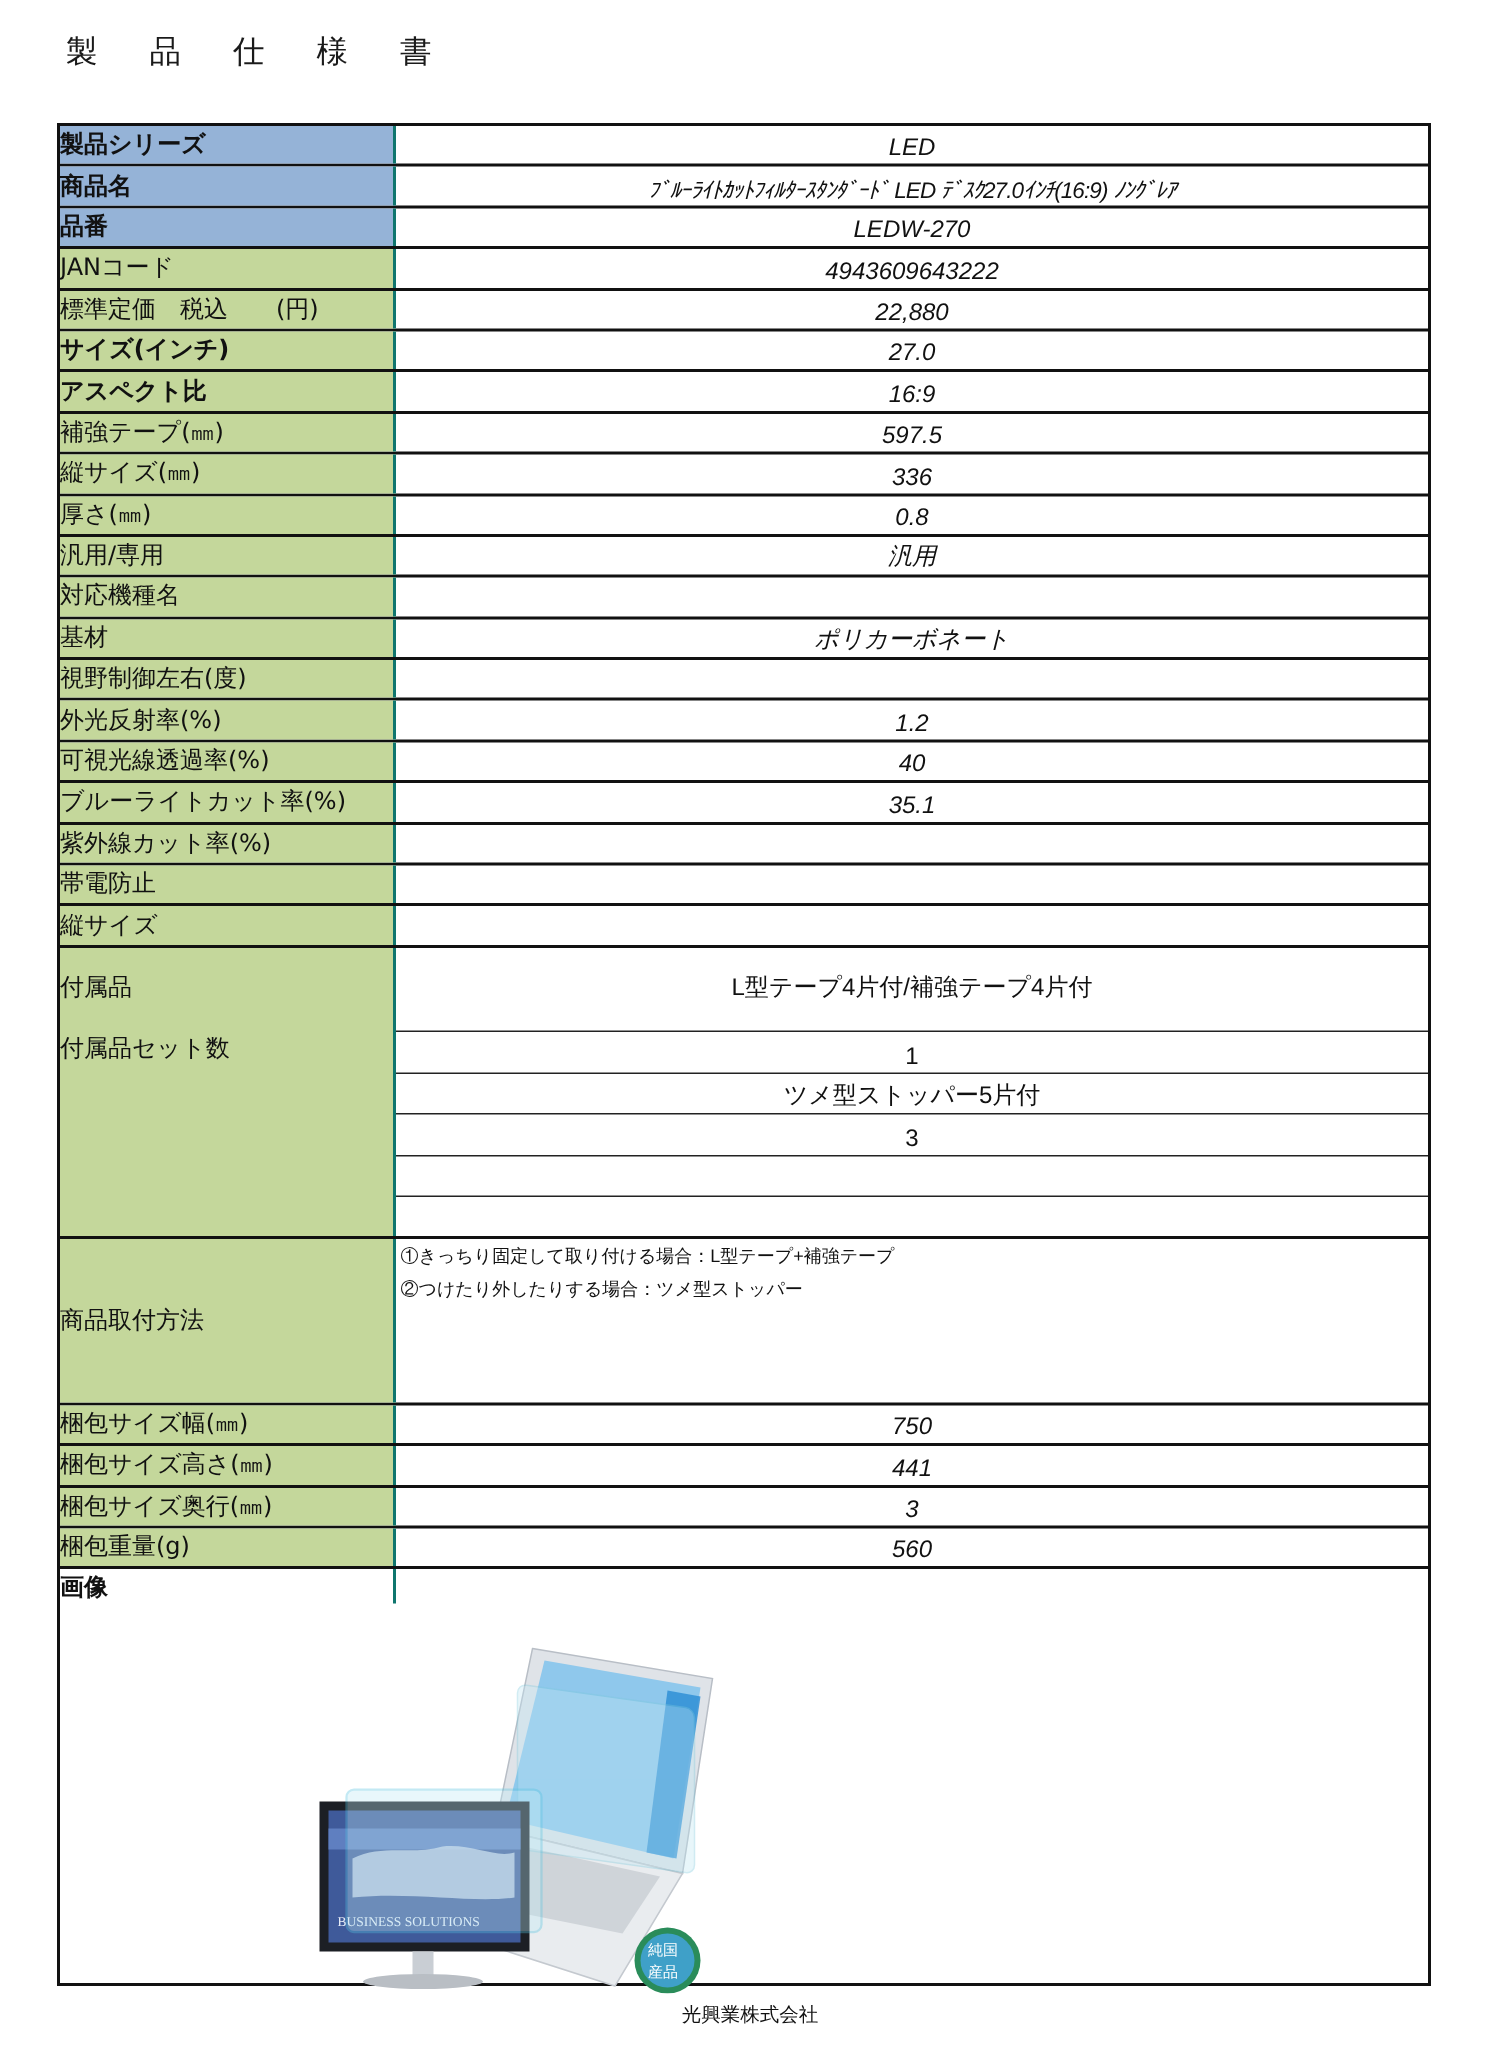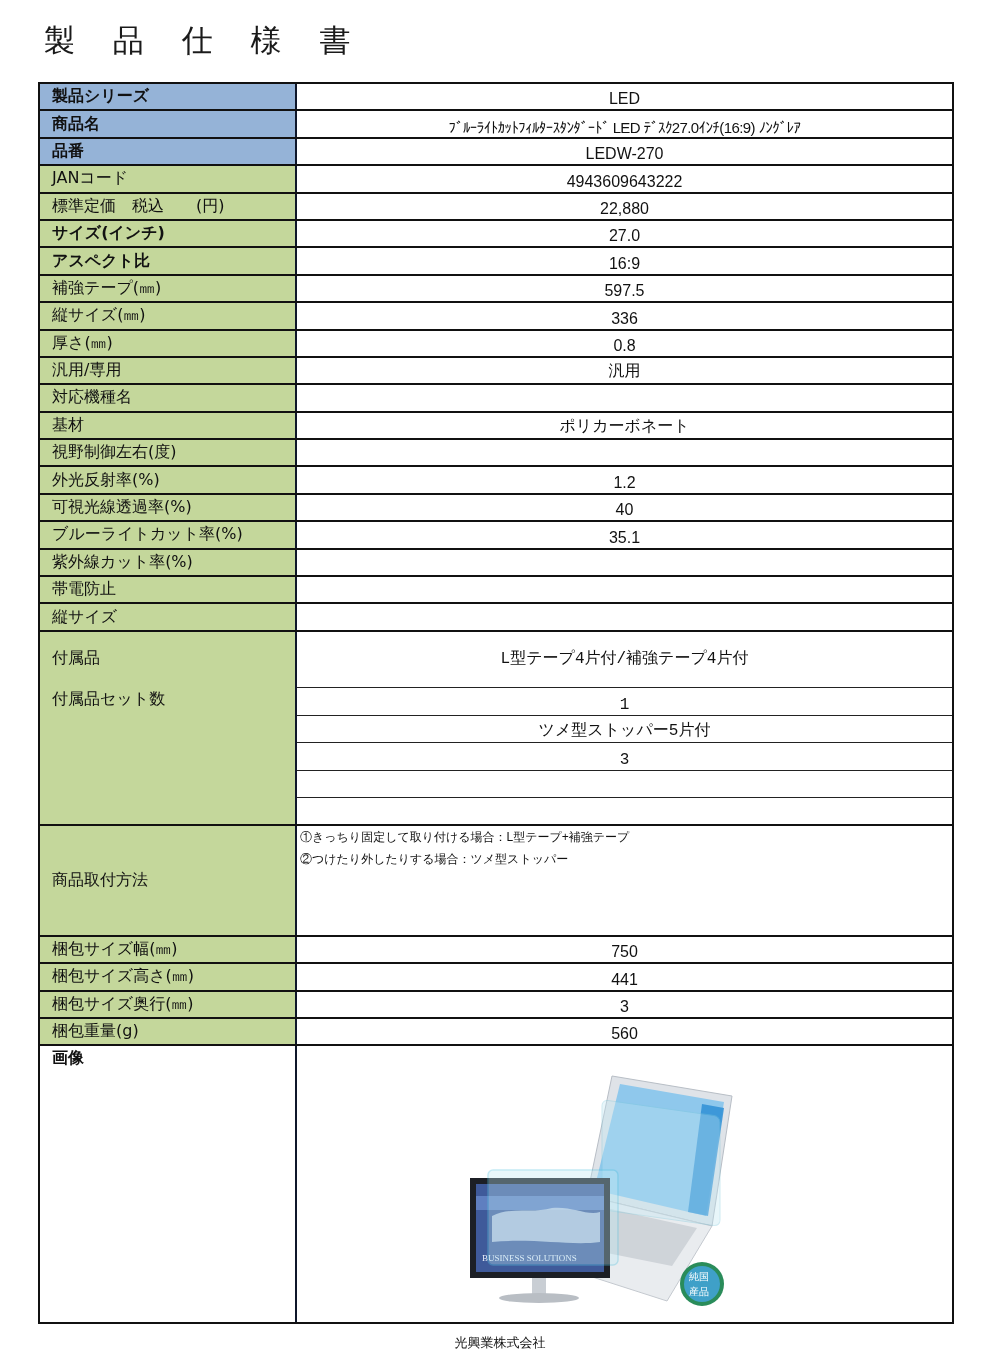--- a/index.html
+++ b/index.html
@@ -2,51 +2,52 @@
 <html><head>
 <meta charset="utf-8">
 <style>
   html, body { margin: 0; padding: 0; background: #ffffff; }
   body {
     width: 1000px; height: 1367px; position: relative; overflow: hidden;
     font-family: "DejaVu Sans", "Liberation Sans", sans-serif; color: #111;
   }
   .doc-title {
     position: absolute; left: 44px; top: 20px;
-    font-size: 31px; letter-spacing: 14px; font-weight: normal; color: #1a1a1a;
+    font-size: 21px; letter-spacing: 14px; font-weight: normal; color: #1a1a1a;
   }
   .sheet {
     position: absolute; left: 38px; top: 82px; width: 916px;
     border: 2px solid #111; box-sizing: border-box;
   }
   .row { display: flex; border-bottom: 2px solid #111; box-sizing: border-box; }
   .row:last-child { border-bottom: none; }
   .label {
-    width: 257px; flex: none; border-right: 2px solid #0f172a; box-sizing: border-box;
-    padding: 0 12px; font-size: 16px; display: flex; align-items: center;
+    width: 224px; flex: none; border-right: 2px solid #0f766e; box-sizing: border-box;
+    padding: 0 0; font-size: 16px; display: flex; align-items: center;
     background: #c4d79b; white-space: nowrap; overflow: hidden;
   }
   .label.blue { background: #95b3d7; }
   .label.bold { font-weight: bold; }
   .label.white { background: #ffffff; font-weight: bold; align-items: flex-start; padding-top: 2px; }
   .value {
     flex: 1; display: flex; align-items: flex-end; justify-content: center;
     font-size: 16px; padding-bottom: 1px; white-space: nowrap; overflow: hidden;
     font-family: "Liberation Sans", sans-serif;
+    font-style: italic;
   }
   .h27 { height: 27.4px; }
   
   .acc-label { flex-direction: column; align-items: flex-start; justify-content: flex-start; padding-top: 16px; }
   .acc-label span { display: block; line-height: 20px; }
   .acc-label span + span { margin-top: 21px; }
   .acc-values { flex: 1; display: flex; flex-direction: column; }
   .acc-cell {
     display: flex; align-items: flex-end; justify-content: center;
     border-bottom: 1.5px solid #222; font-size: 16px; box-sizing: border-box;
-    font-family: Liberation Mono, monospace; padding-bottom: 1px;
+    font-family: Liberation Sans, sans-serif; padding-bottom: 1px;
   }
   .acc-cell:last-child { border-bottom: none; }
   .method-value {
     flex: 1; display: flex; flex-direction: column; font-size: 12px;
     padding: 0 0 0 3px; line-height: 22px;
     font-family: "Liberation Sans", sans-serif;
   }
   .image-cell { flex: 1; position: relative; padding-left: 12px; }
   .footer {
     position: absolute; left: 0; width: 1000px; top: 1334px; text-align: center;
@@ -177,21 +178,21 @@
   </div>
   <div class="row h27">
     <div class="label">梱包サイズ奥行(㎜)</div>
     <div class="value">3</div>
   </div>
   <div class="row h27">
     <div class="label">梱包重量(g)</div>
     <div class="value">560</div>
   </div>
 
-  <div class="row" style="height:276px;">
+  <div class="row" style="height:276px;flex-direction:column;">
     <div class="label white">画像</div>
     <div class="image-cell">
       <svg class="illus" viewBox="0 0 280 240">
 
         <g>
           <polygon points="150,10 270,30 250,160 125,130" fill="#dfe3e8" stroke="#b8bec6"></polygon>
           <polygon points="158,18 262,36 244,150 132,124" fill="#8fc8ec"></polygon>
           <polygon points="240,38 262,42 246,150 226,146" fill="#2f8fd6" opacity="0.85"></polygon>
           <polygon points="125,130 250,160 205,235 65,190" fill="#e9ecef" stroke="#c4c9cf"></polygon>
           <polygon points="135,140 235,162 210,200 100,178" fill="#cfd4d9"></polygon>

